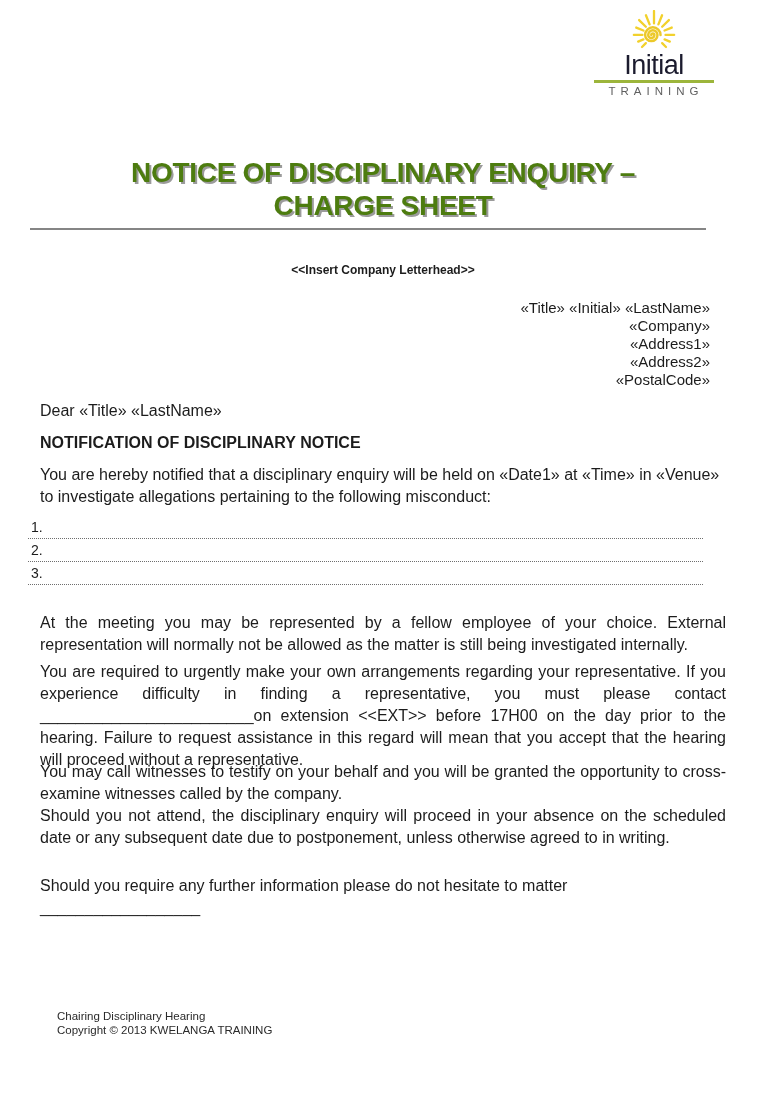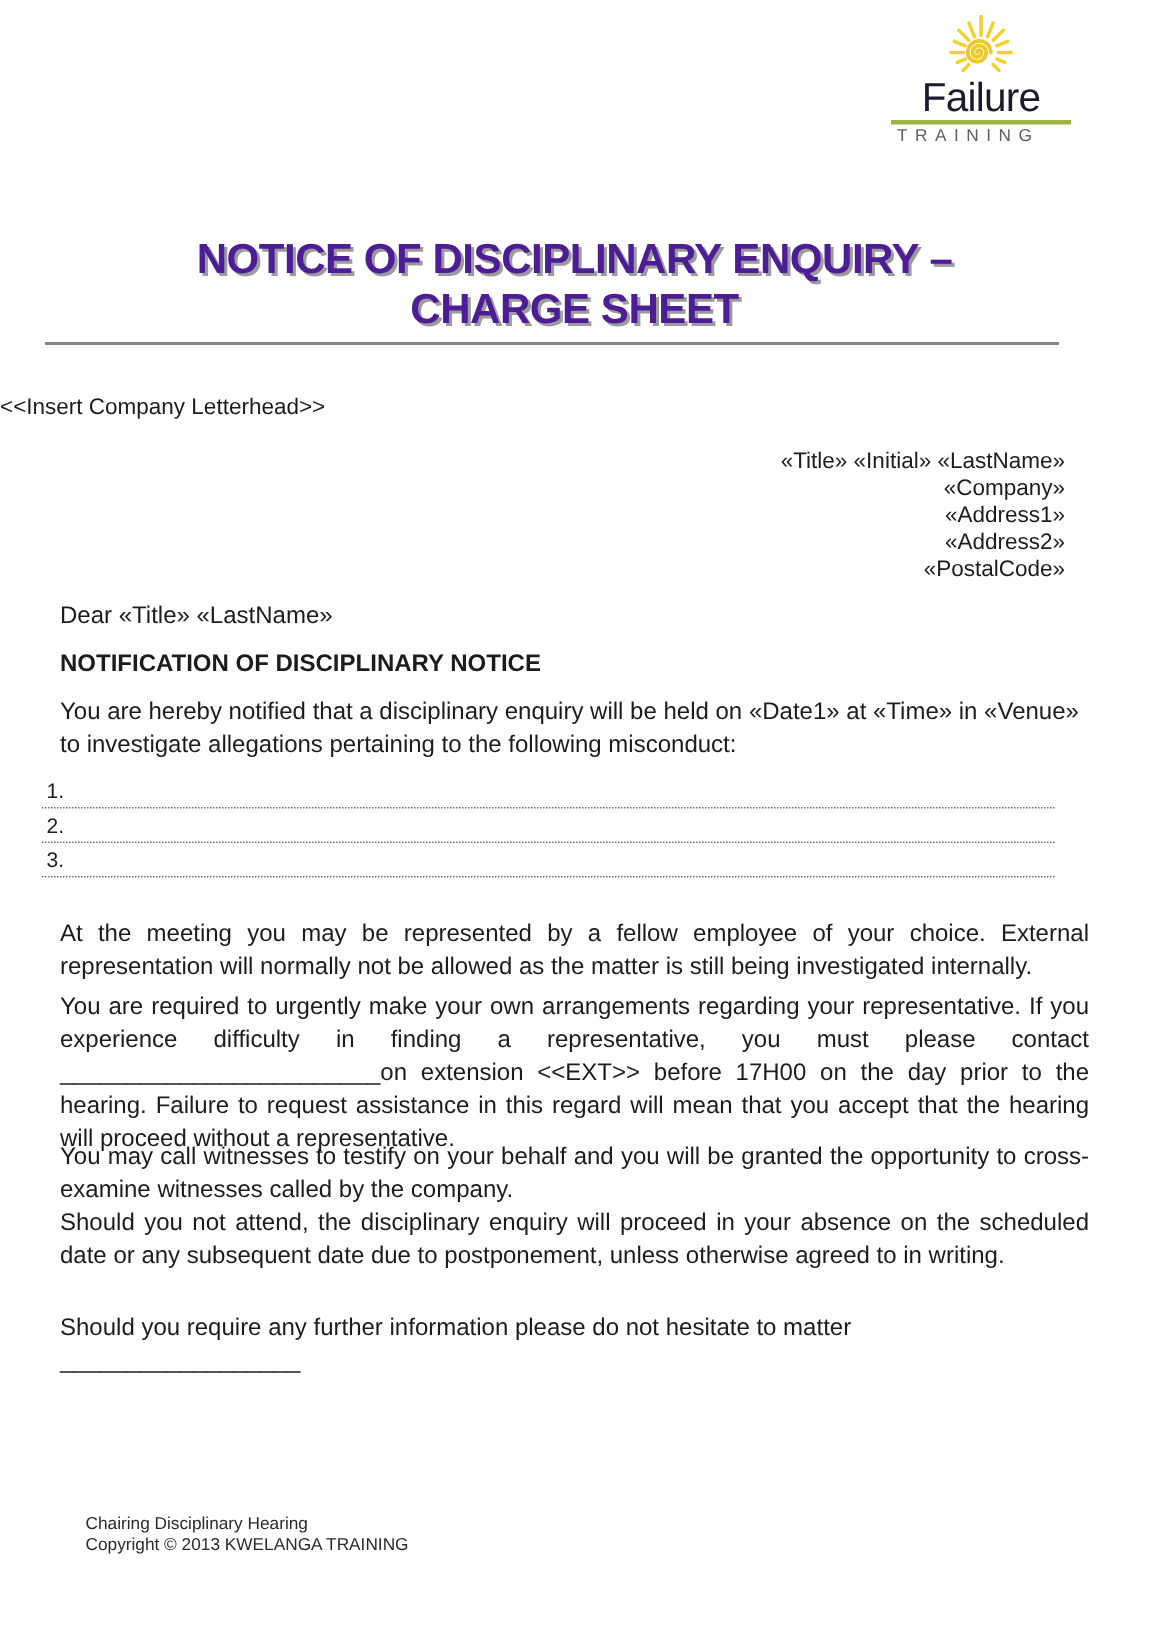--- a/index.html
+++ b/index.html
@@ -14,35 +14,35 @@
   }
   
   .logo{position:absolute;top:10px;right:52px;width:120px;text-align:center;}
   .logo .sun{display:block;margin:0 auto -6px auto;}
   .logo .brand{
     font-size:27px;font-weight:400;color:#1b1b2e;letter-spacing:-0.5px;
     line-height:26px;display:block;
   }
   .logo .green-rule{height:3px;background:#9cb53b;margin:2px 0 2px 0;}
   .logo .subtitle{
-    font-size:11.5px;color:#5f5f5f;letter-spacing:5px;display:block;text-align:left;
+    font-size:11.5px;color:#5f5f5f;letter-spacing:5px;display:block;text-align:center;
     padding-left:4px;
   }
   
   .doc-title{
     position:absolute;top:156px;left:0;width:100%;
     text-align:center;font-weight:bold;font-size:28px;line-height:33px;
-    color:#4c1d95;text-shadow:2px 2px 0 #9b9b9b;letter-spacing:-0.3px;
+    color:#4d7c0f;text-shadow:2px 2px 0 #9b9b9b;letter-spacing:-0.3px;
   }
   .title-rule{
     position:absolute;top:228px;left:30px;width:676px;height:2px;background:#858585;
   }
   
   .letterhead{
-    position:absolute;top:263px;left:0;width:100%;text-align:left;font-size:15px;
+    position:absolute;top:263px;left:0;width:100%;text-align:center;font-size:12px;font-weight:bold;
   }
   
   .address-block{
     position:absolute;top:299px;right:56px;text-align:right;font-size:15px;line-height:18px;
   }
   
   .body-text{position:absolute;left:40px;width:686px;font-size:16px;line-height:22px;}
   .justify{text-align:justify;}
   .salutation{top:400px;}
   .section-heading{top:432px;font-weight:bold;}
@@ -80,21 +80,21 @@
         <line x1="-11" y1="-4.6" x2="-18.5" y2="-7.7"></line>
         <line x1="12" y1="0" x2="21" y2="0"></line>
         <line x1="-12" y1="0" x2="-21" y2="0"></line>
         <line x1="11" y1="4.6" x2="16.5" y2="6.9"></line>
         <line x1="-11" y1="4.6" x2="-16.5" y2="6.9"></line>
         <line x1="8.5" y1="8.5" x2="12.5" y2="12.5"></line>
         <line x1="-8.5" y1="8.5" x2="-12.5" y2="12.5"></line>
       </g>
       <path d="M -1.6 0 a 1.6 1.6 0 0 1 3.2 0 a 3.2 3.2 0 0 1 -6.4 0 a 4.8 4.8 0 0 1 9.6 0 a 6.4 6.4 0 0 1 -12.8 0 a 8 8 0 0 1 16 0" fill="none" stroke="#ecc92a" stroke-width="2.6" stroke-linecap="round" transform="translate(-1.2,0)"></path>
     </svg>
-    <span class="brand">Failure</span>
+    <span class="brand">Initial</span>
     <div class="green-rule"></div>
     <span class="subtitle">TRAINING</span>
   </div>
 
   <div class="doc-title">
     <span>NOTICE OF DISCIPLINARY ENQUIRY –</span><br>
     <span>CHARGE SHEET</span>
   </div>
   <div class="title-rule"></div>
 

